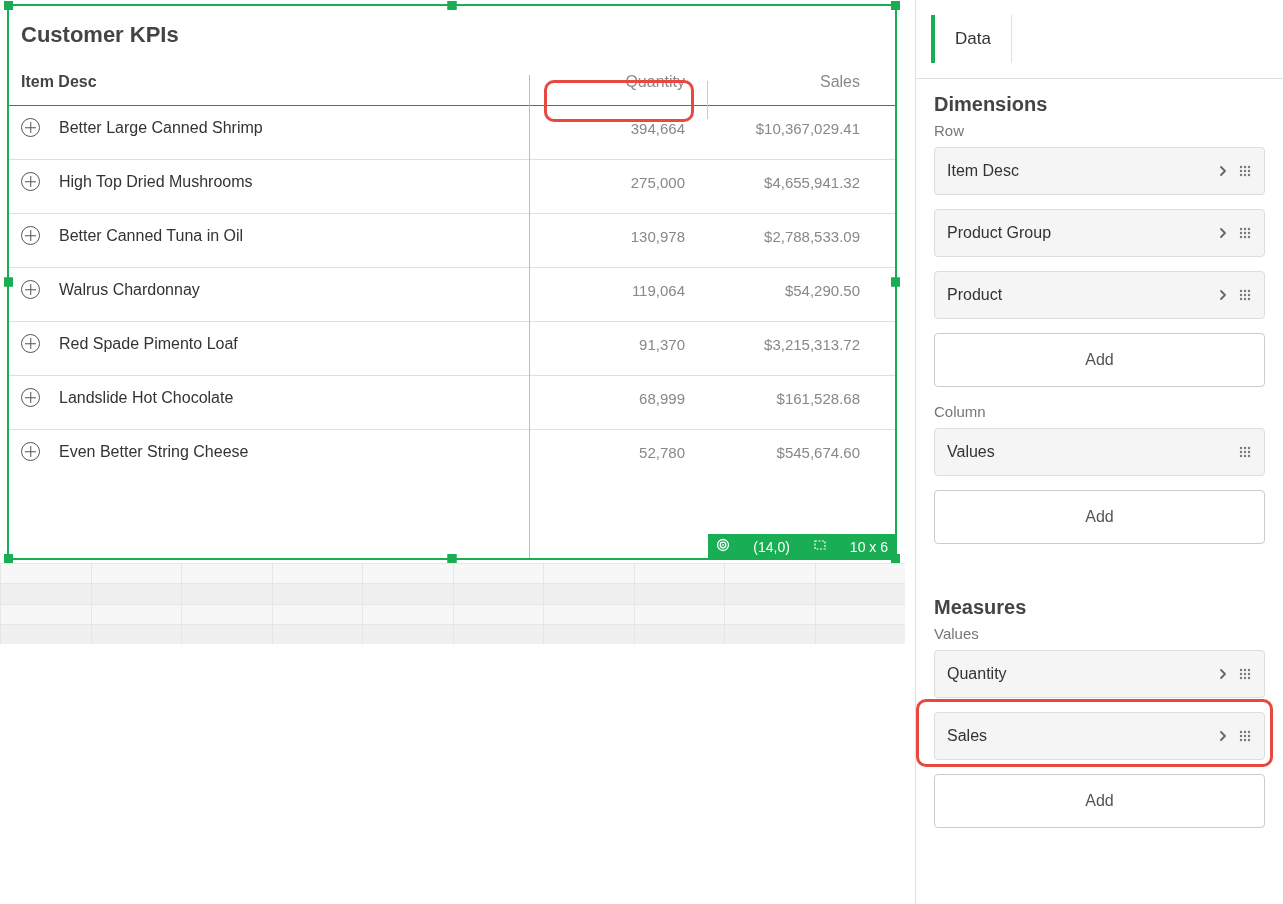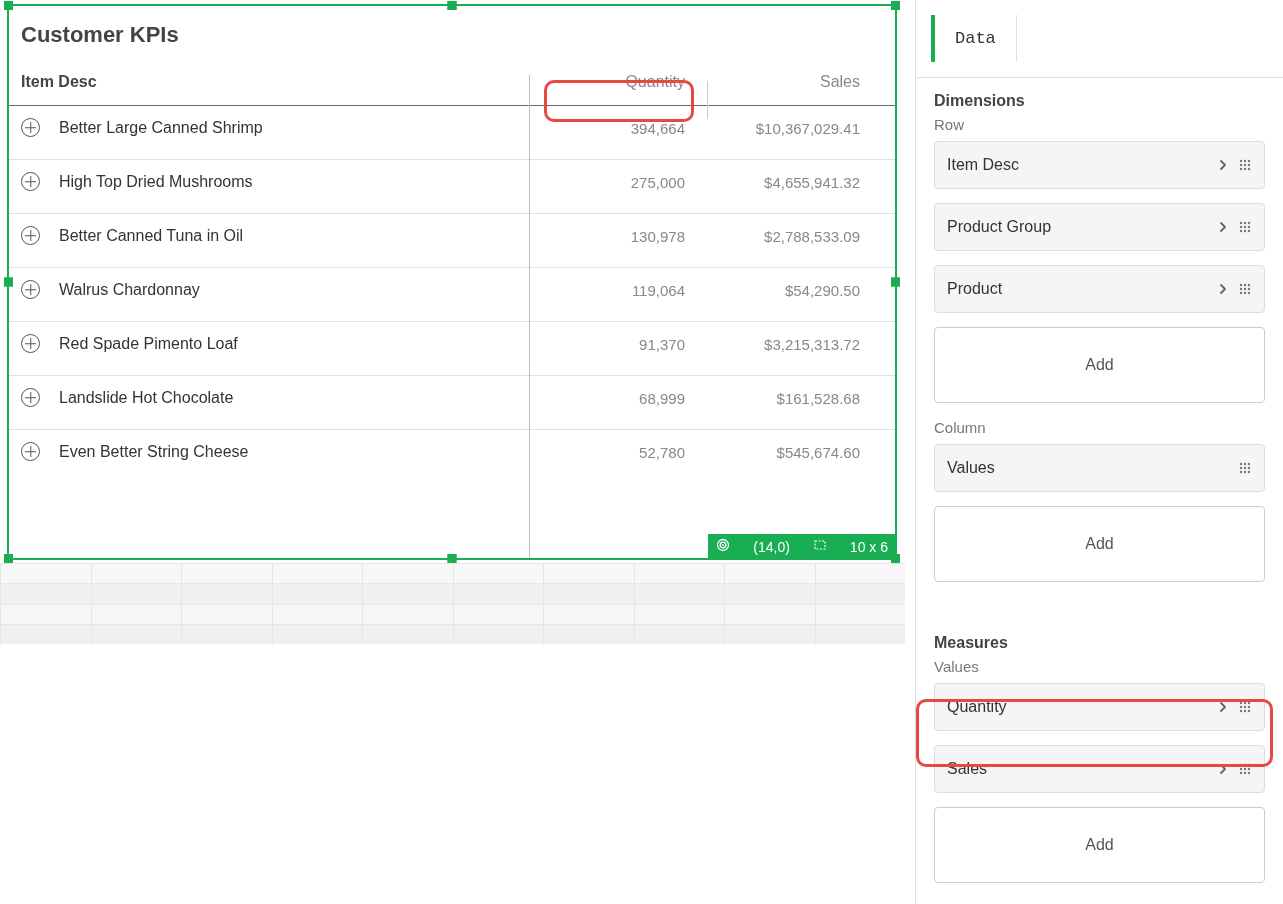--- a/index.html
+++ b/index.html
@@ -202,36 +202,35 @@
   top: 0;
   width: 368px;
   height: 904px;
   background: #fff;
   border-left: 1px solid #e0e0e0;
   overflow-y: auto;
 }
 .sidebar-tab {
   border-bottom: 1px solid #e0e0e0;
   padding: 15px;
-  font-family: Liberation Mono, monospace;
 }
 .sidebar-tab-inner {
   display: inline-block;
   padding: 14px 20px;
   font-size: 17px;
   color: #333;
   border-left: 4px solid #1aae54;
   border-right: 1px solid #e0e0e0;
   background: #fff;
 }
 .panel-section {
   padding: 14px 18px 6px 18px;
 }
 .section-title {
-  font-size: 16px;
+  font-size: 20px;
   font-weight: 700;
   color: #444;
   margin-bottom: 4px;
 }
 .section-sub {
   font-size: 15px;
   color: #777;
   margin-bottom: 8px;
   margin-top: 6px;
 }
@@ -262,21 +261,21 @@
   line-height: 0;
 }
 .grip svg { display: block; }
 .add-btn {
   display: flex;
   align-items: center;
   justify-content: center;
   background: #fff;
   border: 1px solid #ccc;
   border-radius: 4px;
-  padding: 28px;
+  padding: 17px;
   font-size: 16px;
   color: #555;
   width: 100%;
   margin-bottom: 10px;
   cursor: pointer;
 }
 .highlight-measure {
   left: 916px;
   top: 699px;
   width: 357px;

